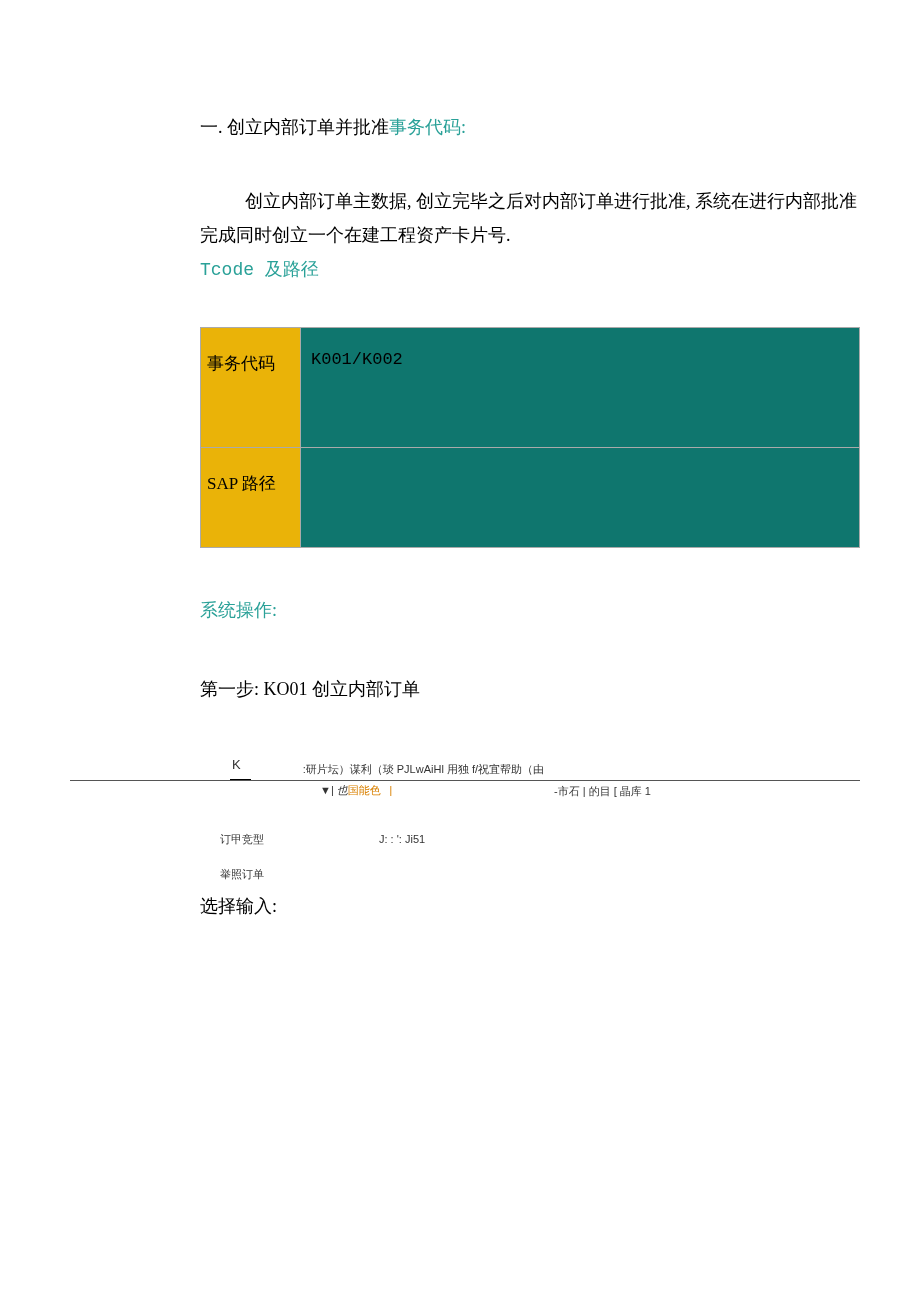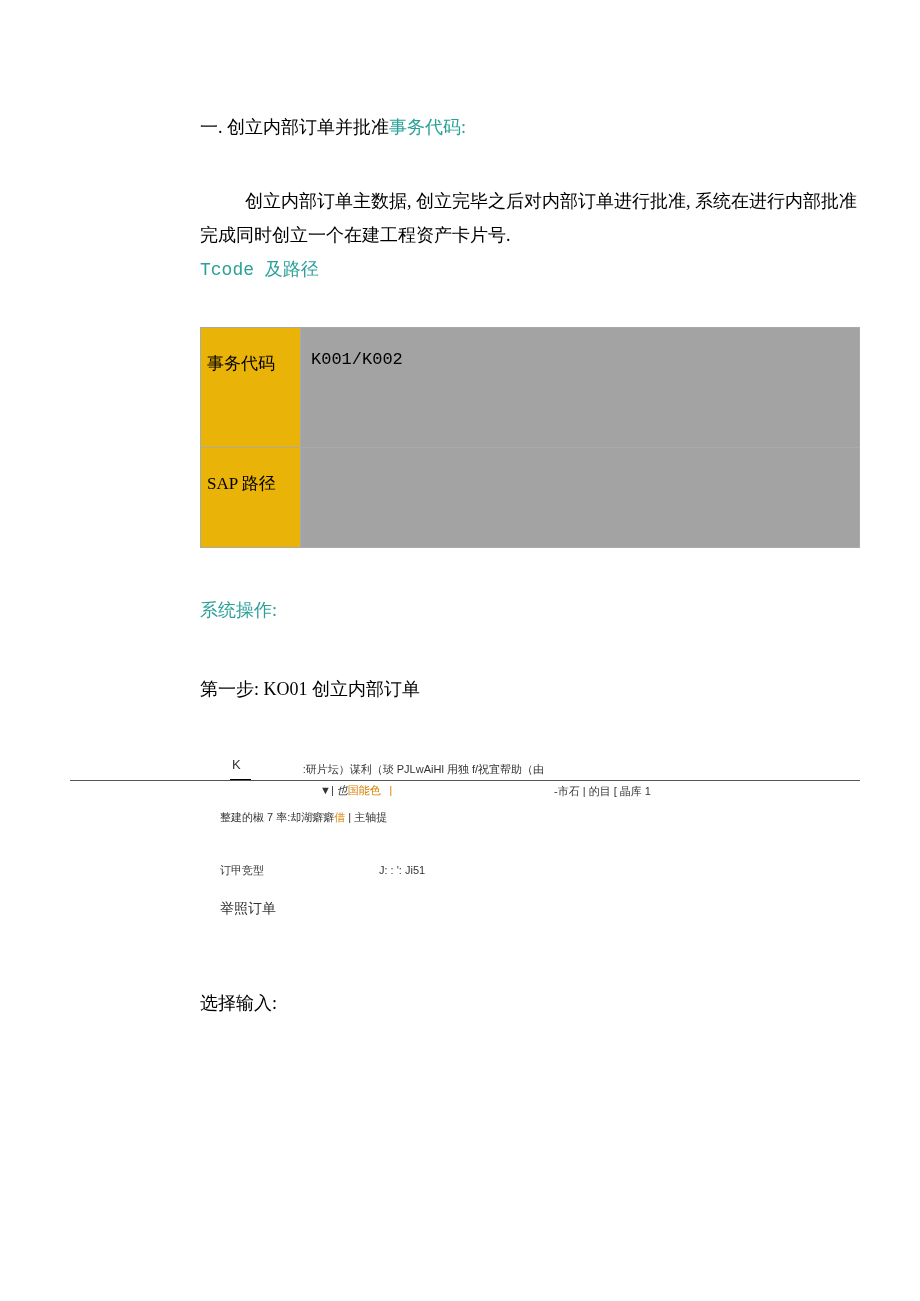--- a/index.html
+++ b/index.html
@@ -38,21 +38,21 @@
     vertical-align: top;
   }
   table.info td.label {
     background: #eab308;
     width: 100px;
     padding: 16px 6px 16px 6px;
     font-size: 17px;
     line-height: 2.4;
   }
   table.info td.value {
-    background: #a3a3a3;
+    background: #0f766e;
     padding: 16px 10px;
     font-family: "Courier New", monospace;
     font-size: 17px;
   }
   table.info tr.r1 td { height: 120px; }
   table.info tr.r2 td { height: 100px; }
   .sys-op {
     color: #2aa198;
     margin-bottom: 45px;
   }
@@ -100,24 +100,23 @@
   }
   .ui-row3 .orange { color: #d98000; }
   .ui-row4 {
     padding: 28px 0 4px 150px;
     font-size: 11px;
     display: flex;
     gap: 115px;
   }
   .ui-row5 {
     padding: 10px 0 4px 150px;
-    font-size: 14px;
+    font-size: 11px;
   }
   .select-input {
-    margin-top: 60px;
     color: #000000;
   }
 </style>
 </head>
 <body>
 
 <div class="section-title">
   <span class="black">一. 创立内部订单并批准</span><span class="teal">事务代码:</span>
 </div>
 
@@ -146,23 +145,20 @@
   <div class="ui-row1">
     <span class="ui-k">K</span>
     <span>:研片坛）谋利（琰 PJLwAiHl 用独 f/祝宜帮助（由</span>
   </div>
   <div class="ui-row2">
     <span class="seg1">
       <span class="tri">▼| </span><span class="ital">也</span><span class="orange">国能色 |</span>
     </span>
     <span class="seg2">-市石 | 的目 [ 晶库 1</span>
   </div>
-  <div class="ui-row3">
-    <span>整建的椒 7 率:却湖癖癖</span><span class="orange">借</span><span>  | 主轴提</span>
-  </div>
   <div class="ui-row4">
     <span>订甲竞型</span>
     <span>J:  :  ':  Ji51</span>
   </div>
   <div class="ui-row5">
     <span>举照订单</span>
   </div>
 </div>
 
 <div class="select-input">选择输入:</div>

